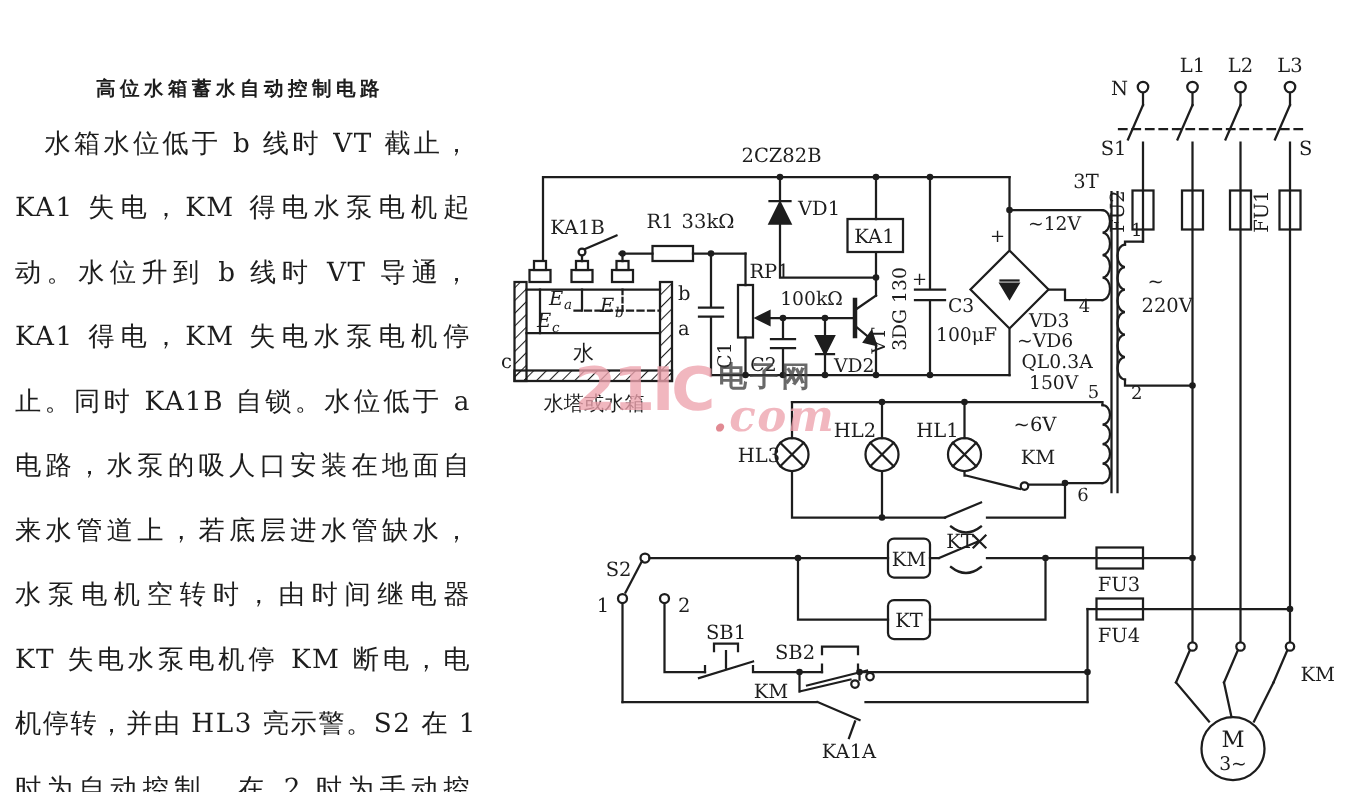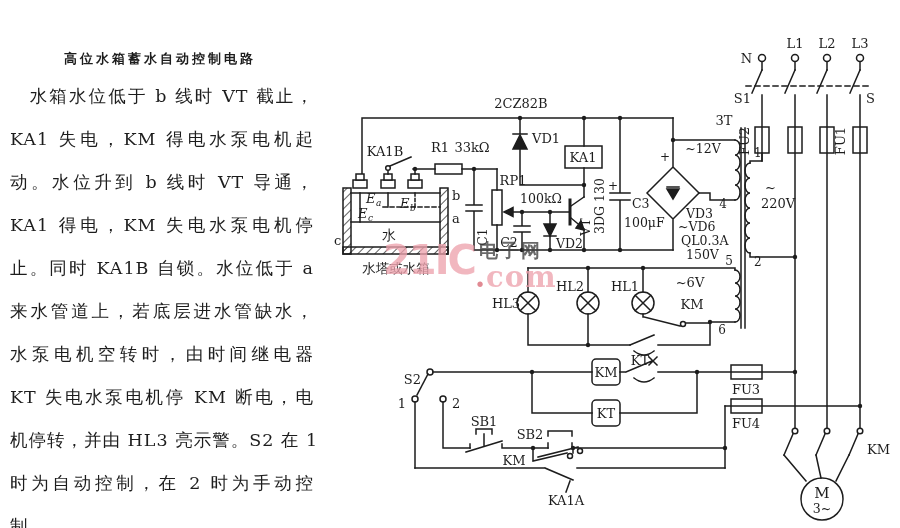--- a/index.html
+++ b/index.html
@@ -18,36 +18,37 @@
   .sm{font-size:12px;}
   .xs{font-size:12.5px;}
   .boxlbl{font-size:13px;}
   .it{font-style:italic;}
   
   #wm{position:absolute;left:383px;top:238px;width:185px;height:66px;opacity:.78;
       font-family:"DejaVu Sans", sans-serif;pointer-events:none;}
   .wm-brand{position:absolute;left:0;top:2px;font-size:40px;font-weight:bold;
             color:#eea3ae;letter-spacing:-2px;line-height:1;}
   .wm-cn{position:absolute;left:96px;top:0;font-size:19px;font-weight:bold;color:#404040;letter-spacing:2px;}
-  .wm-com{position:absolute;left:92px;top:22px;font-size:29px;font-weight:bold;
+  .wm-com{position:absolute;left:92px;top:22px;font-size:29px;font-weight:bold;font-style:italic;
           color:#eea3ae;font-family:"DejaVu Serif", serif;letter-spacing:1px;}
   .wm-dot{color:#d96a75;}
 </style>
 </head>
 <body>
 
 <div id="page">
 
   <div id="doc">
     <div class="doc-title">高位水箱蓄水自动控制电路</div>
     <div class="doc-line">　水箱水位低于 b 线时 VT 截止，</div>
     <div class="doc-line">KA1 失电，KM 得电水泵电机起</div>
     <div class="doc-line">动。水位升到 b 线时 VT 导通，</div>
     <div class="doc-line">KA1 得电，KM 失电水泵电机停</div>
     <div class="doc-line">止。同时 KA1B 自锁。水位低于 a</div>
+    <div class="doc-line">电路，水泵的吸人口安装在地面自</div>
     <div class="doc-line">来水管道上，若底层进水管缺水，</div>
     <div class="doc-line">水泵电机空转时，由时间继电器</div>
     <div class="doc-line">KT 失电水泵电机停 KM 断电，电</div>
     <div class="doc-line">机停转，并由 HL3 亮示警。S2 在 1</div>
     <div class="doc-line">时为自动控制，在 2 时为手动控</div>
     <div class="doc-line last">制。</div>
   </div>
 
   <svg id="schematic" width="900" height="528" viewBox="0 0 900 528" stroke="#1d1d1d" stroke-width="1.5" fill="none" stroke-linecap="square">
     <defs>

